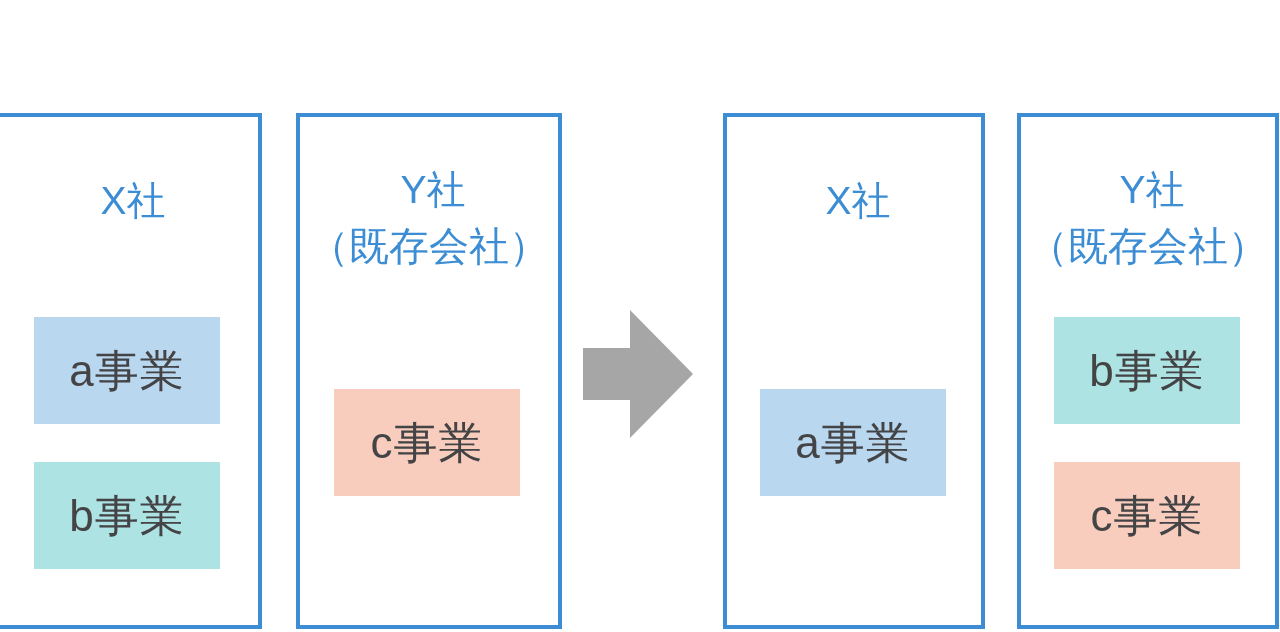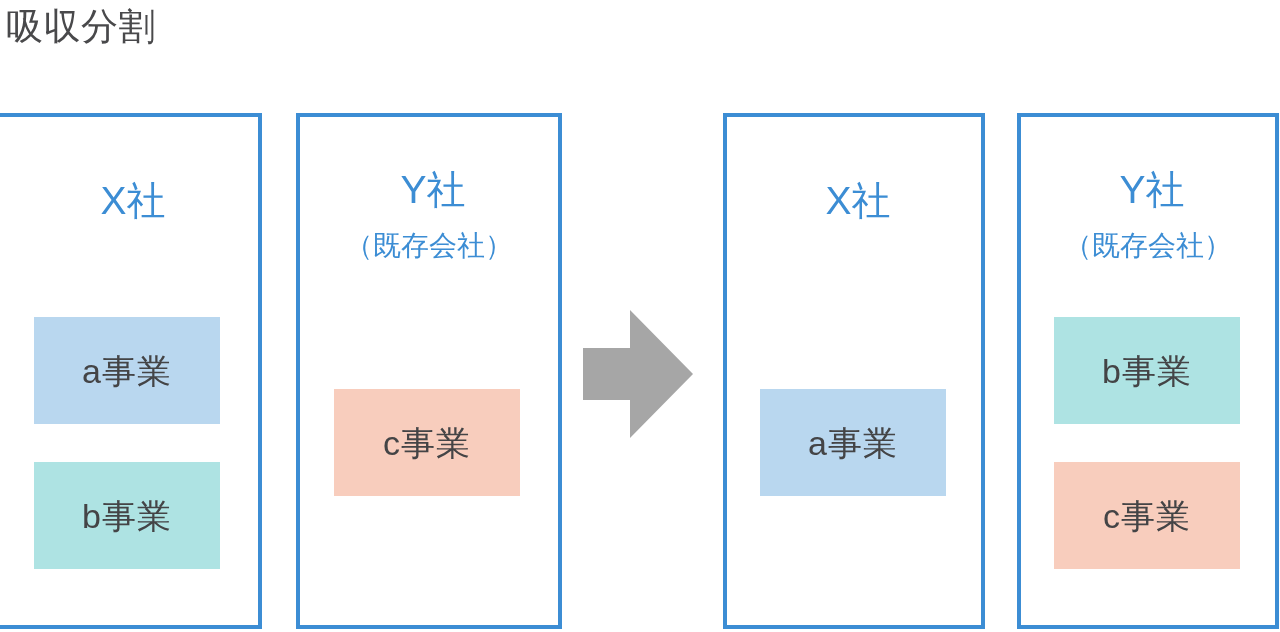--- a/index.html
+++ b/index.html
@@ -48,45 +48,44 @@
     line-height: 48px;
     white-space: nowrap;
     margin-left: 8px;
   }
   .company-sub {
     position: absolute;
     left: 0;
     right: 0;
     text-align: center;
     color: #3c8dd4;
-    font-size: 28px;
+    font-size: 40px;
     line-height: 38px;
     white-space: nowrap;
   }
   .biz-box {
     position: absolute;
     display: flex;
     align-items: center;
     justify-content: center;
     color: #444446;
-    font-size: 34px;
+    font-size: 44px;
     line-height: 38px;
     letter-spacing: 1px;
     white-space: nowrap;
   }
   .arrow {
     position: absolute;
   }
 </style>
 </head>
 <body>
 
 <div id="stage">
 
-  <div class="title">吸収分割</div>
 
   <div class="company-box" style="left:-4px; width:266px;">
     <div class="company-title" style="top:60px;">X社</div>
     <div class="biz-box" style="left:34px; top:200px; width:186px; height:107px; background:#b9d7ef;">
       <span>a事業</span>
     </div>
     <div class="biz-box" style="left:34px; top:345px; width:186px; height:107px; background:#aee3e3;">
       <span>b事業</span>
     </div>
   </div>

